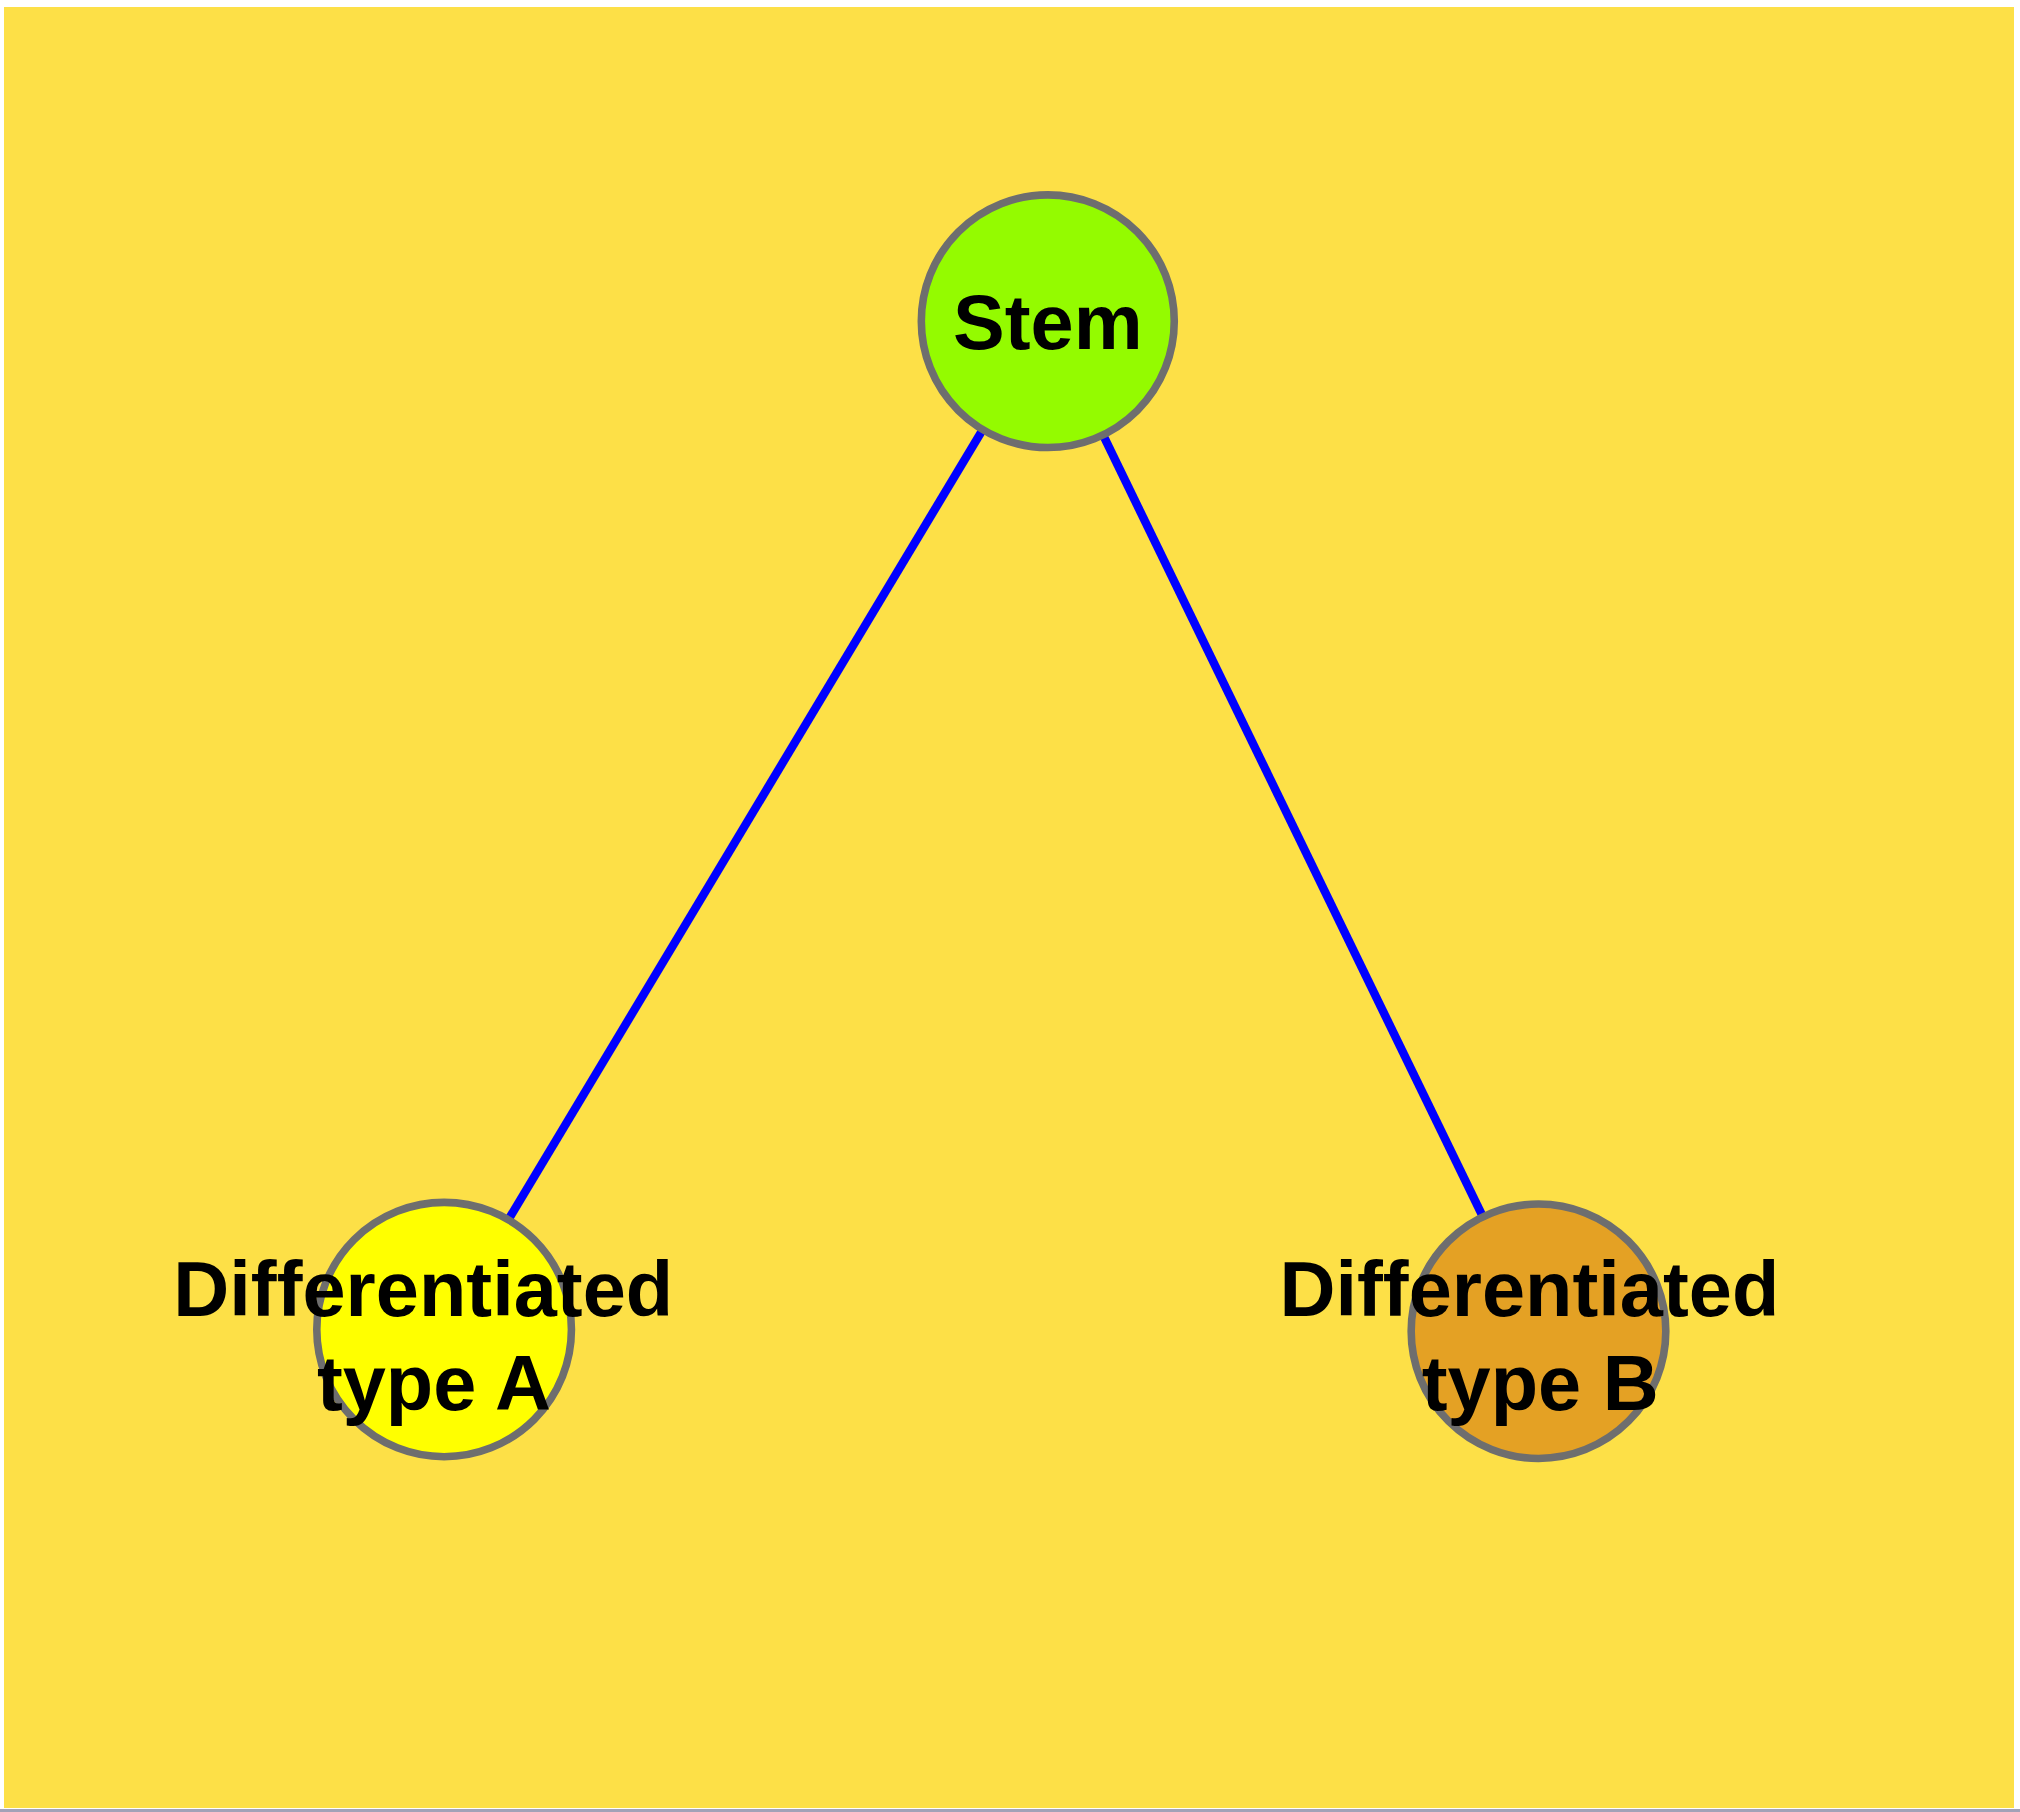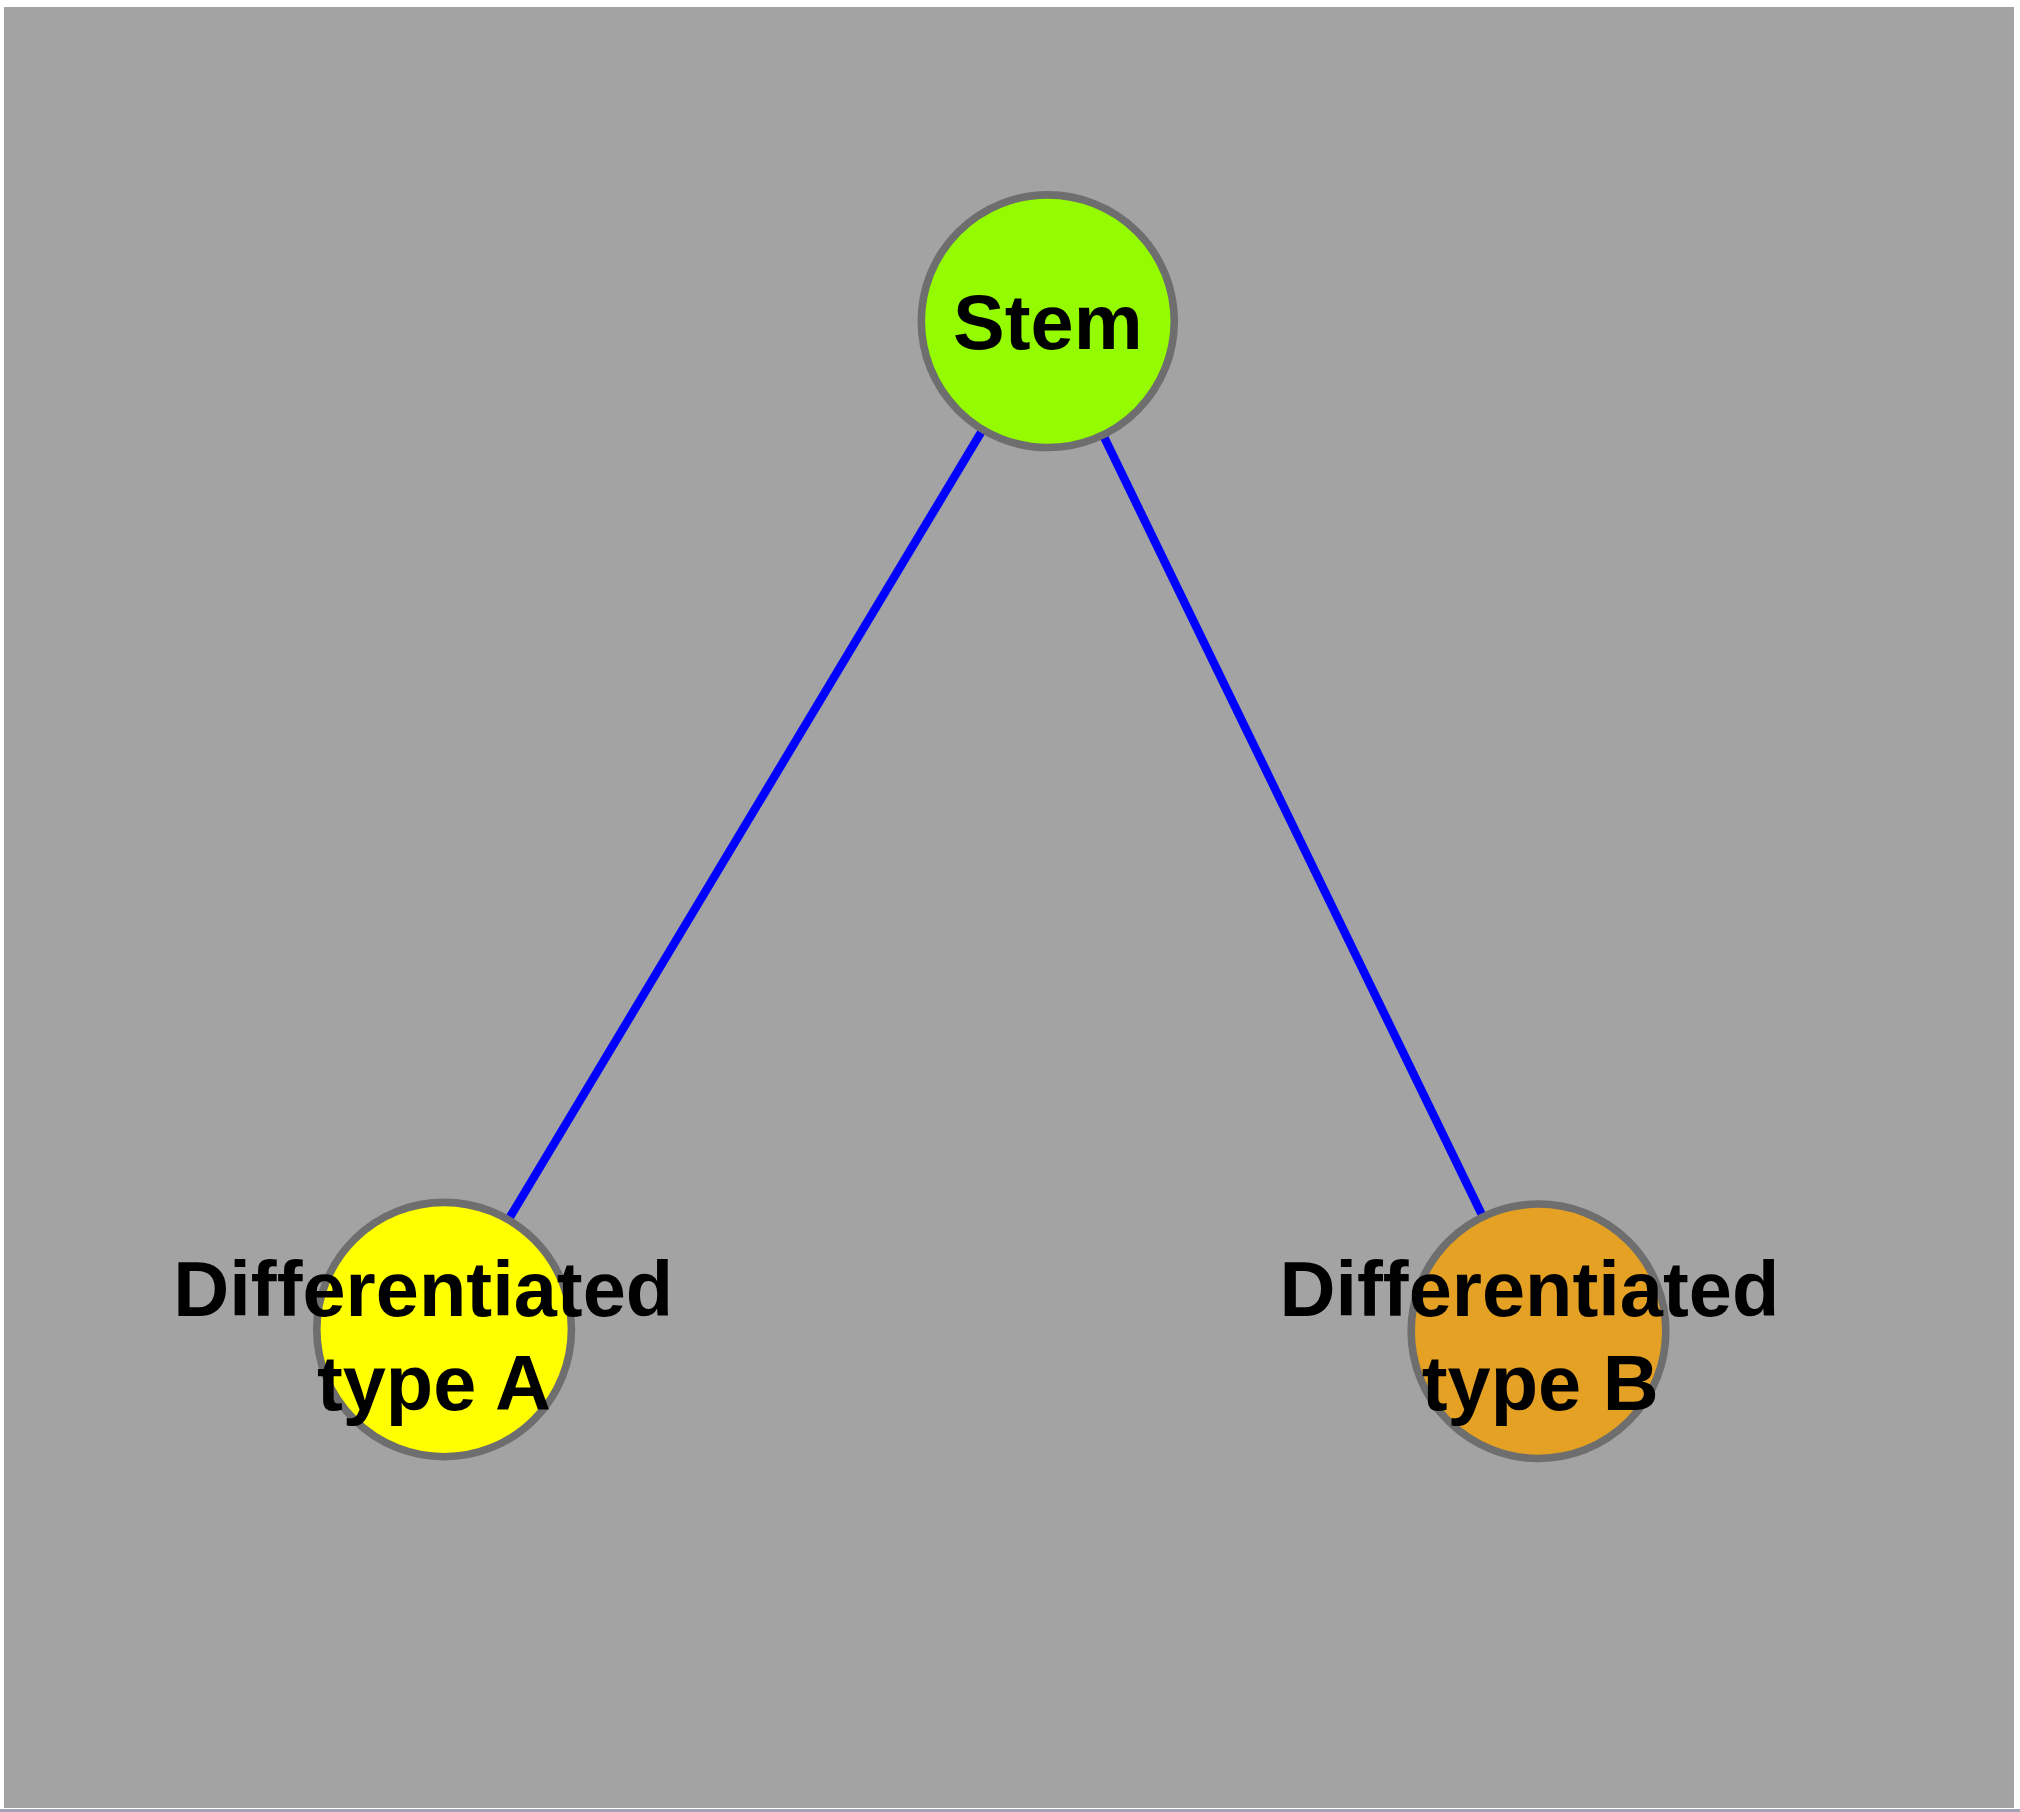--- a/index.html
+++ b/index.html
@@ -16,21 +16,21 @@
     width: 2021px;
     height: 1812px;
     background: #ffffff;
   }
   .canvas {
     position: absolute;
     top: 6.8px;
     left: 4.2px;
     right: 6.8px;
     bottom: 4.2px;
-    background: #a3a3a3;
+    background: #fde047;
   }
   .canvas svg {
     width: 100%;
     height: 100%;
     display: block;
   }
   .edge {
     stroke-width: 10;
     stroke-linecap: butt;
     fill: none;

